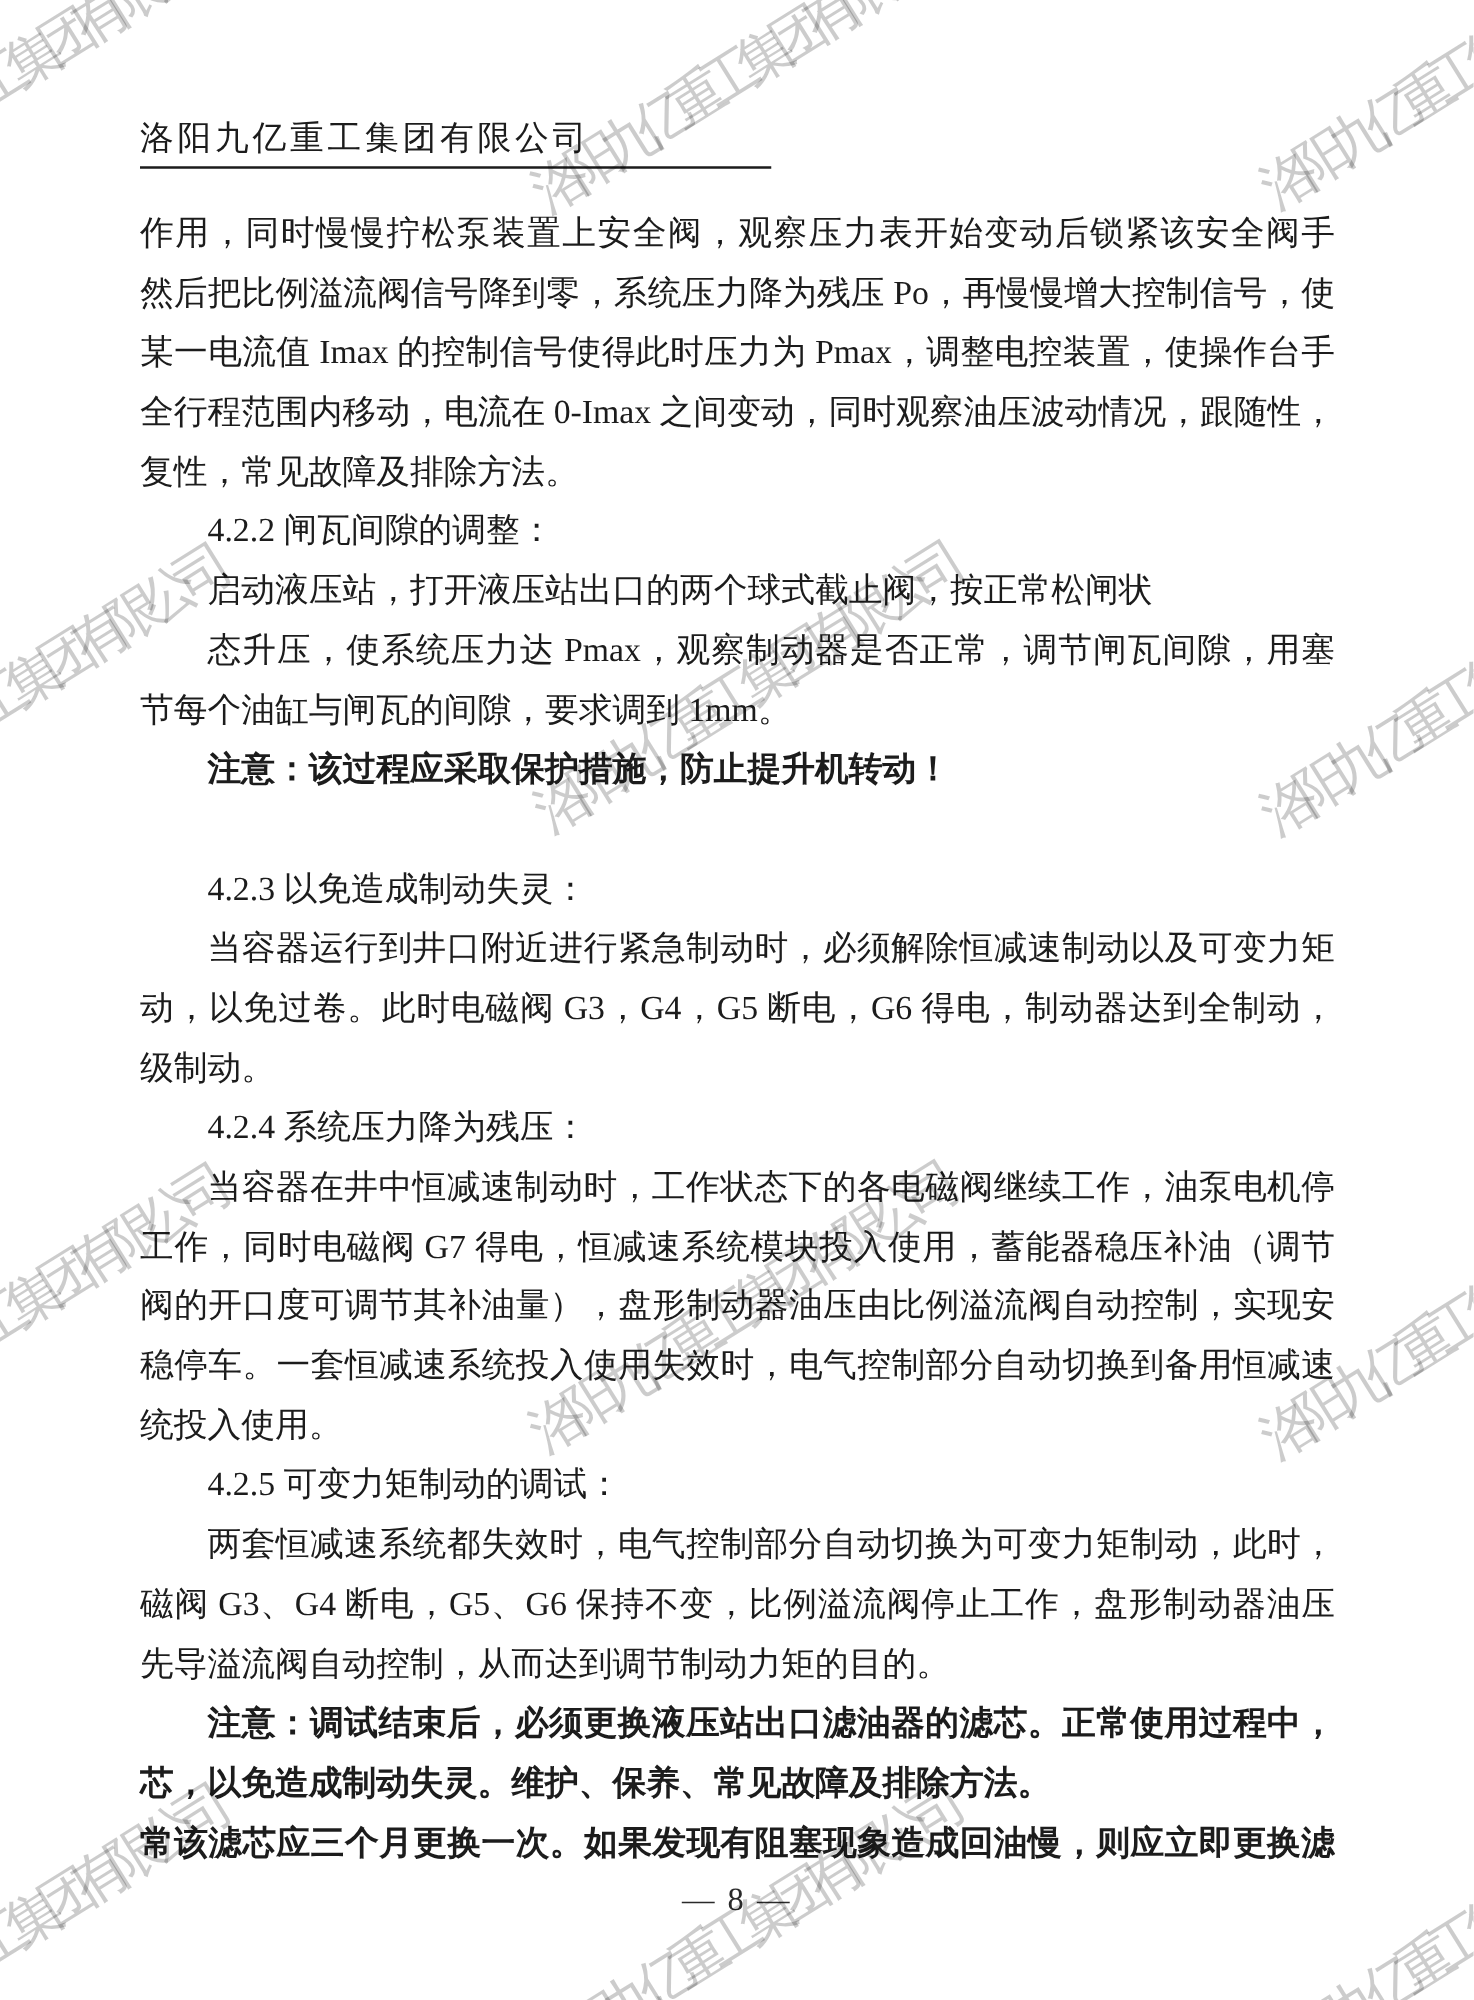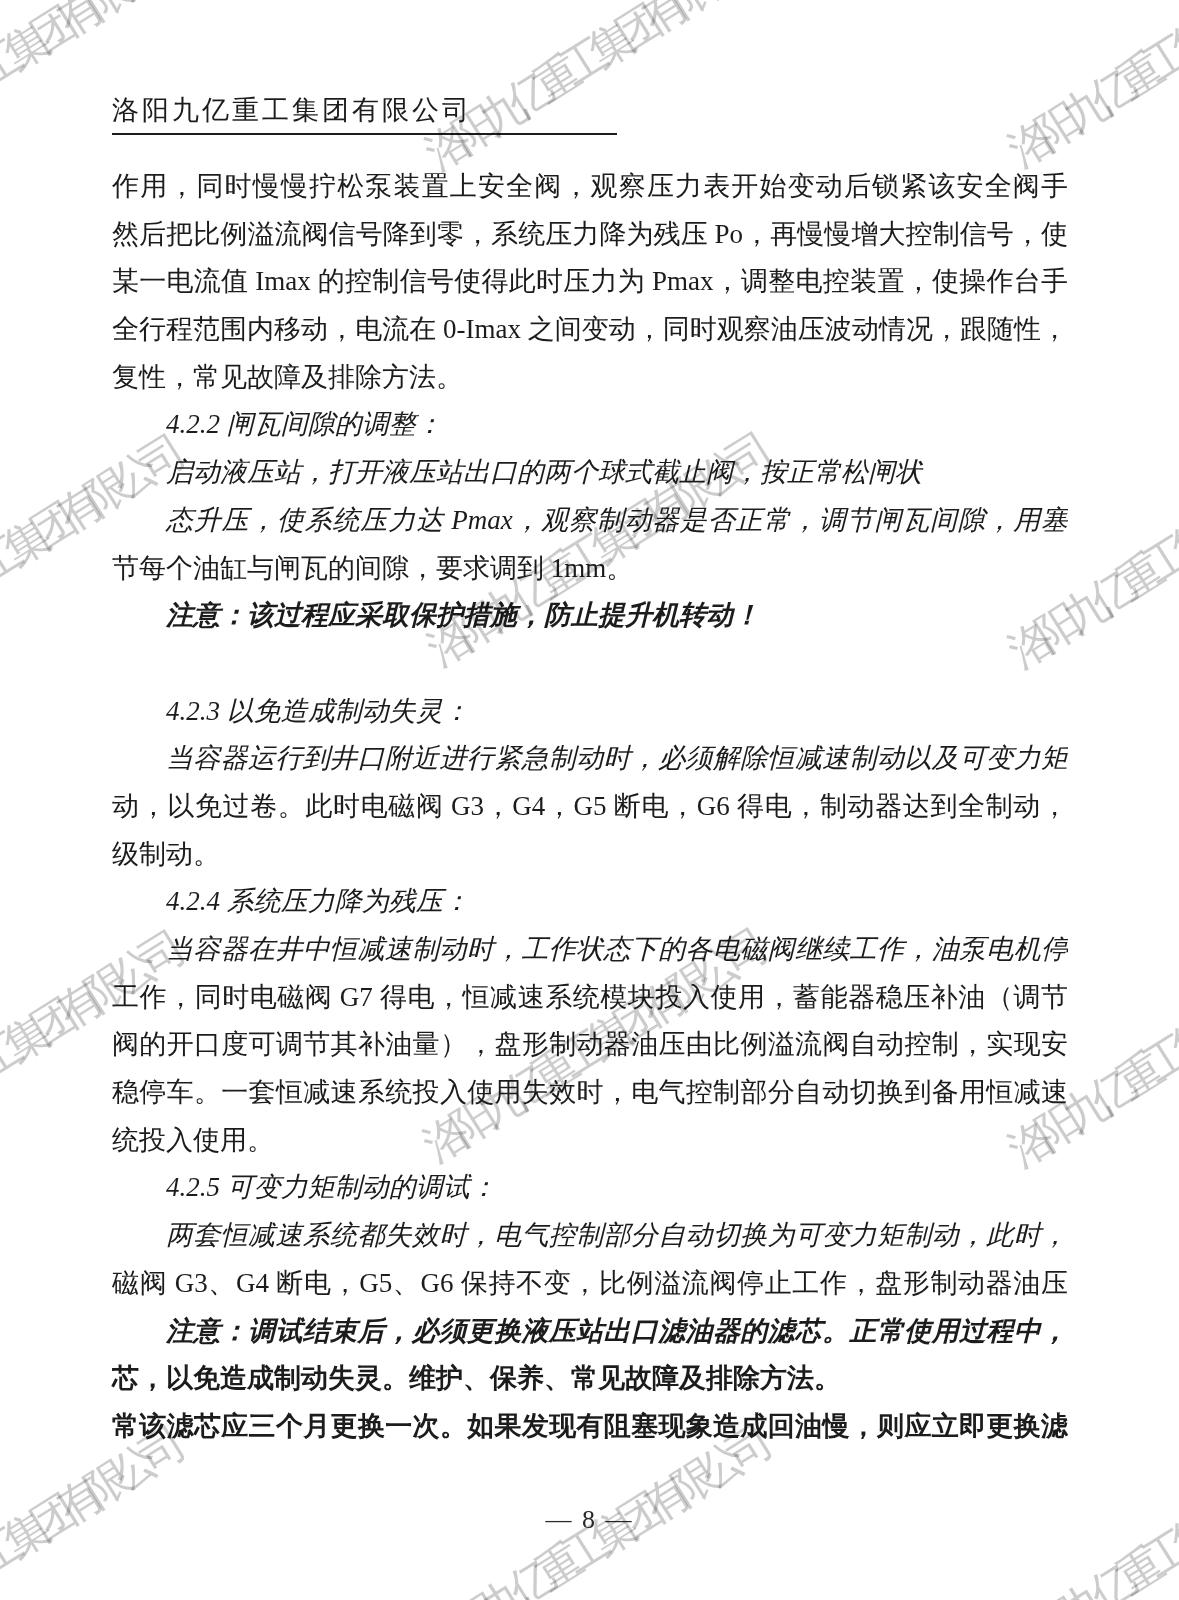--- a/index.html
+++ b/index.html
@@ -45,21 +45,21 @@
     font-size: 27px;
     white-space: nowrap;
     overflow: visible;
   }
   .line.j {
     white-space: normal;
     text-align: justify;
     text-align-last: justify;
     overflow: hidden;
   }
-  .line.indent { padding-left: 54px; font-style: italic; }
+  .line.indent { padding-left: 54px; }
   .line.bold { font-weight: bold; }
   .line.blank { height: 47.7px; }
 
   
   .footer {
     position: absolute;
     left: 0;
     top: 1505px;
     width: 1179px;
     text-align: center;
@@ -115,20 +115,21 @@
     <div class="line">级制动。</div>
     <div class="line indent">4.2.4 系统压力降为残压：</div>
     <div class="line indent j">当容器在井中恒减速制动时，工作状态下的各电磁阀继续工作，油泵电机停止</div>
     <div class="line j">工作，同时电磁阀 G7 得电，恒减速系统模块投入使用，蓄能器稳压补油（调节截流</div>
     <div class="line j">阀的开口度可调节其补油量），盘形制动器油压由比例溢流阀自动控制，实现安全平</div>
     <div class="line j">稳停车。一套恒减速系统投入使用失效时，电气控制部分自动切换到备用恒减速系</div>
     <div class="line">统投入使用。</div>
     <div class="line indent">4.2.5 可变力矩制动的调试：</div>
     <div class="line indent j">两套恒减速系统都失效时，电气控制部分自动切换为可变力矩制动，此时，电</div>
     <div class="line j">磁阀 G3、G4 断电，G5、G6 保持不变，比例溢流阀停止工作，盘形制动器油压由比例</div>
+    <div class="line">先导溢流阀自动控制，从而达到调节制动力矩的目的。</div>
     <div class="line indent bold j">注意：调试结束后，必须更换液压站出口滤油器的滤芯。正常使用过程中，通</div>
     <div class="line bold">芯，以免造成制动失灵。维护、保养、常见故障及排除方法。</div>
     <div class="line bold j">常该滤芯应三个月更换一次。如果发现有阻塞现象造成回油慢，则应立即更换滤</div>
   </div>
 
   <div class="footer">— 8 —</div>
 
   <div class="wm-layer">
     <span class="wm" style="left:-155px; top:130px;">洛阳九亿重工集团有限公司</span>
     <span class="wm" style="left:430px;  top:128px;">洛阳九亿重工集团有限公司</span>

